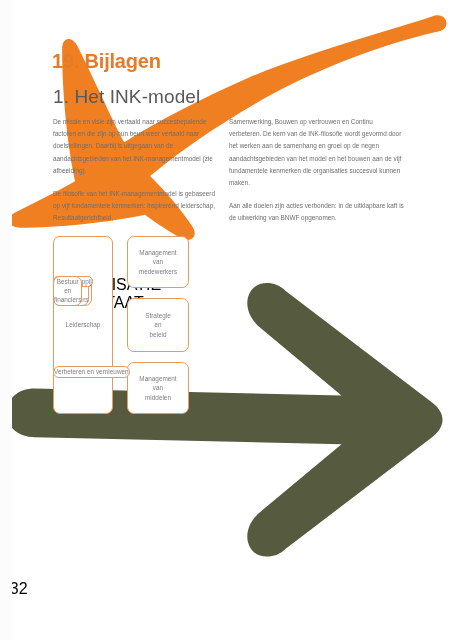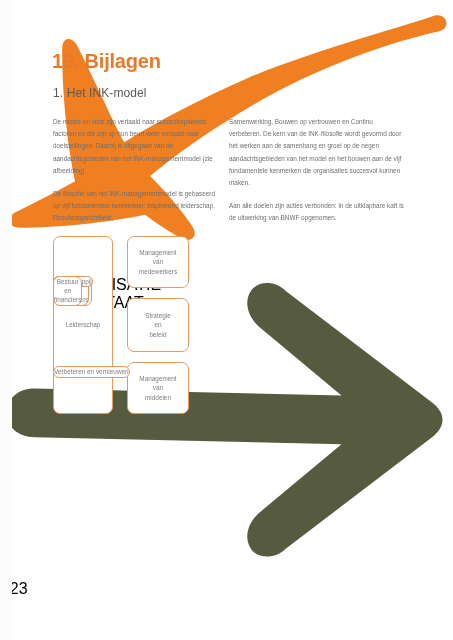--- a/index.html
+++ b/index.html
@@ -32,21 +32,21 @@
     position: absolute;
     left: 52px; top: 50px;
     font-size: 20px;
     font-weight: bold;
     color: #E57A28;
     letter-spacing: -0.2px;
   }
   .h-sub {
     position: absolute;
     left: 53px; top: 86px;
-    font-size: 12px;
+    font-size: 19px;
     font-weight: normal;
     color: #58595B;
     letter-spacing: 0.1px;
   }
 
   
   .col {
     position: absolute;
     font-size: 6.4px;
     line-height: 12.2px;
@@ -347,16 +347,16 @@
              C2 39 5 36 10 36
              L98 38
              L74 18
              C71 15 70 11 72 8 Z" fill="#565B40"></path>
     <path d="M10 44 C16 44 24 46 30 49 C24 50 16 49 10 48 Z" fill="#565B40"></path>
   </svg>
 
   
   <div class="pg-nav">
     <span class="pg-chevron">‹</span>
-    <span class="pg-badge">23</span>
+    <span class="pg-badge">32</span>
   </div>
 
 </div>
 
 </body></html>

